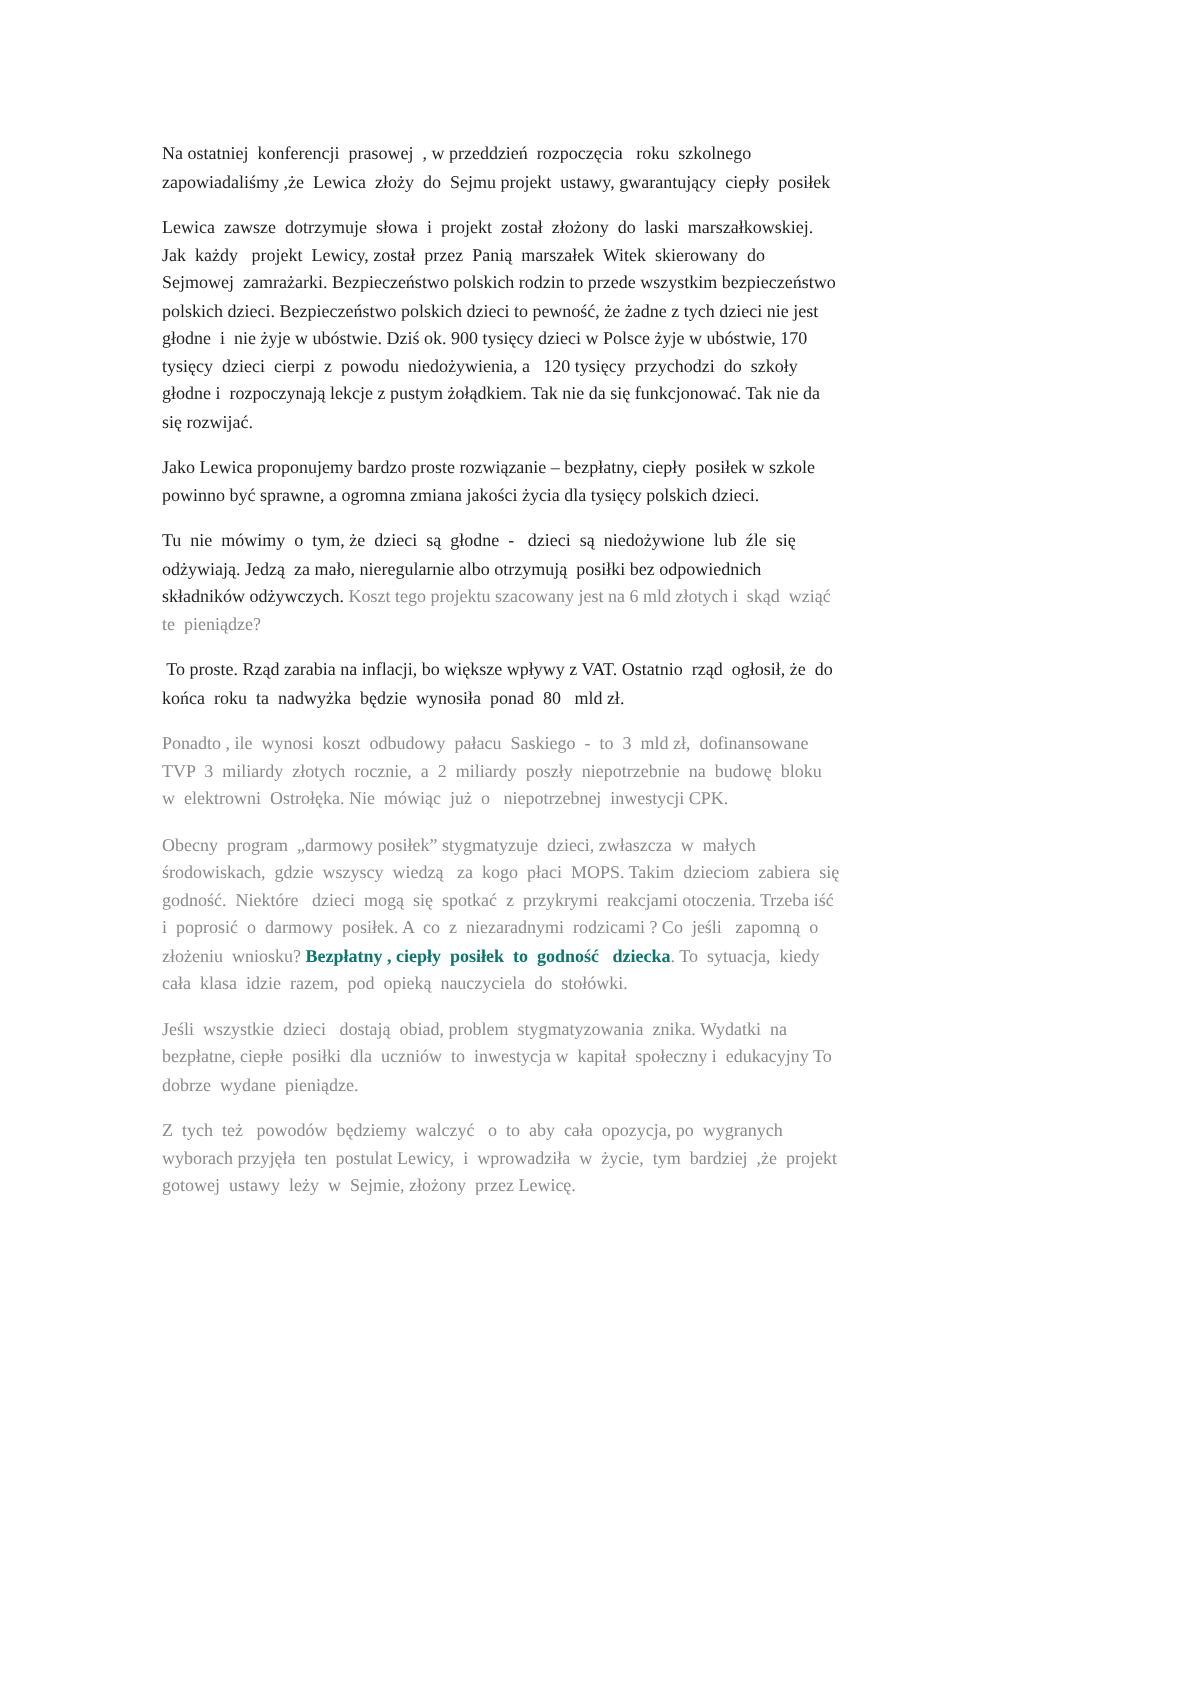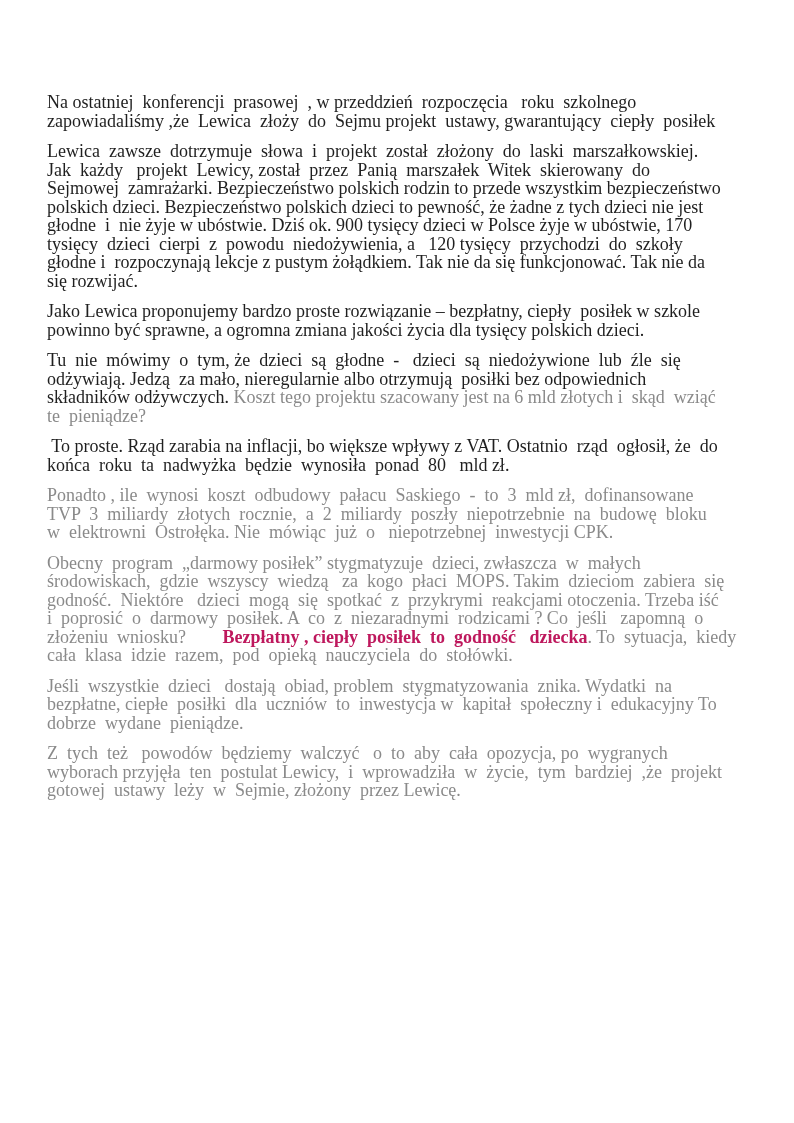--- a/index.html
+++ b/index.html
@@ -7,35 +7,35 @@
     margin: 0;
     padding: 0;
     background: #ffffff;
   }
   .page {
     position: relative;
     width: 780px;
     height: 1123px;
     background: #ffffff;
     box-sizing: border-box;
-    padding: 93px 58px 0 47px;
+    padding: 93px 58px 0 108px;
     overflow: hidden;
     font-family: "Liberation Serif", "DejaVu Serif", serif;
-    font-size: 18px;
+    font-size: 12px;
     line-height: 18.5px;
   }
   .para {
     margin: 0 0 12px 0;
   }
   .line {
     white-space: pre;   
   }
   .run.black { color: #1f1f1f; }
   .run.gray  { color: #8a8a8a; }
-  .run.gray-bold { color: #be185d; font-weight: bold; margin-left: 32px; }
+  .run.gray-bold { color: #0f766e; font-weight: bold; }
 </style>
 </head>
 <body>
 
 <main class="page">
   <section>
       <div class="para">
         <div class="line"><span class="run black">Na ostatniej  konferencji  prasowej  , w przeddzień  rozpoczęcia   roku  szkolnego</span></div>
         <div class="line"><span class="run black">zapowiadaliśmy ,że  Lewica  złoży  do  Sejmu projekt  ustawy, gwarantujący  ciepły  posiłek</span></div>
       </div>

